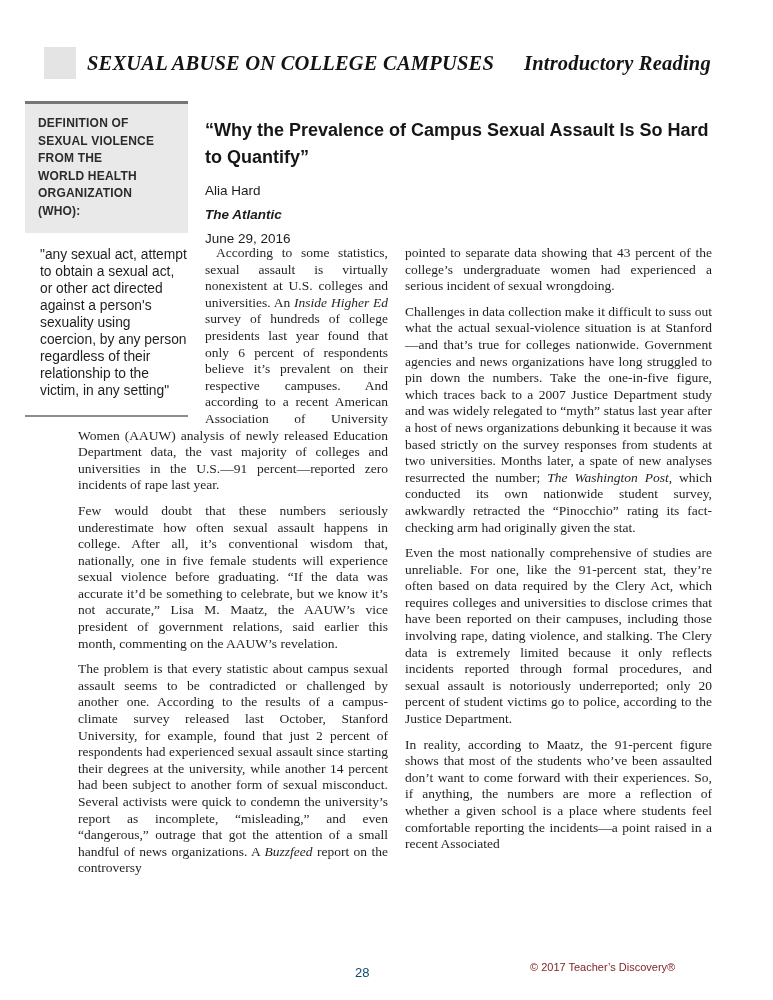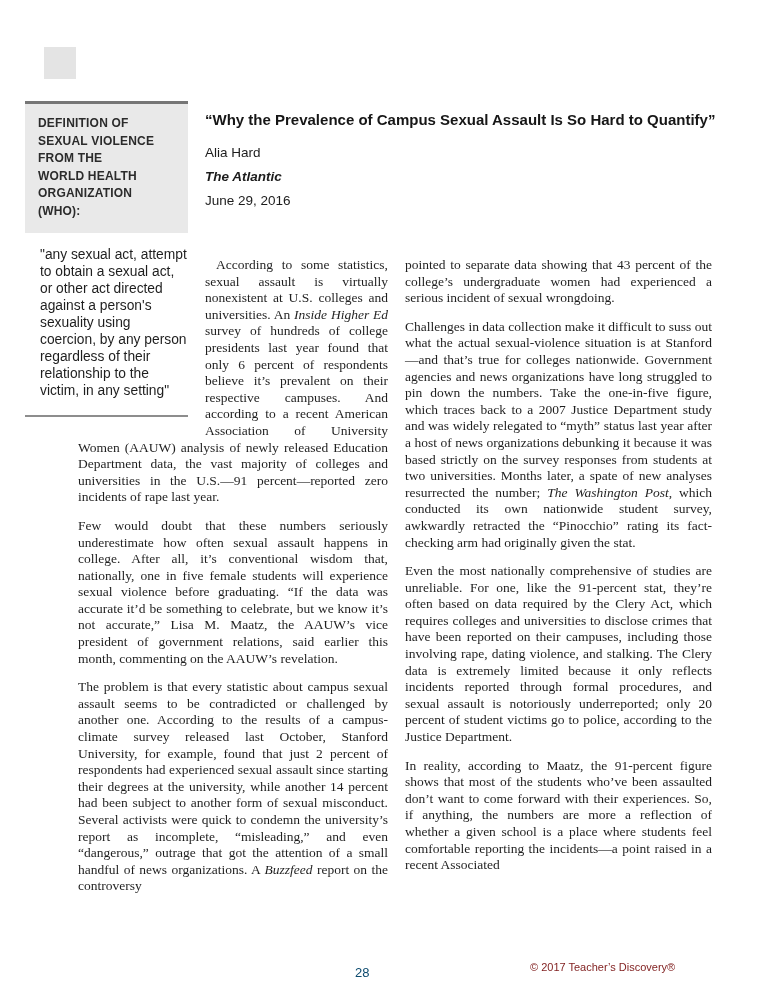--- a/index.html
+++ b/index.html
@@ -62,41 +62,41 @@
   .sidebar-rule-bottom { height: 2px; background: #8d8d8d; margin-top: 2px; }
 
   
   .title-block {
     position: absolute;
     left: 205px; top: 102px;
     width: 520px;
     font-family: "Liberation Sans", sans-serif;
   }
   .article-title {
-    font-size: 15px;
+    font-size: 18px;
     line-height: 27px;
     font-weight: bold;
     color: #161616;
-    margin: 4px 0 12px 0;
+    margin: 15px 0 12px 0;
   }
   .byline { font-size: 13.5px; line-height: 16px; color: #1c1c1c; margin: 0 0 8px 0; }
   .publication { font-style: italic; font-weight: 600; }
 
   
   .col {
     position: absolute;
     top: 245px;
     font-size: 13.5px;
     line-height: 16.6px;
     text-align: justify;
     color: #1f1f1f;
   }
   .col-left  { left: 78px;  width: 310px; }
   .col-right { left: 405px; width: 307px; }
-  .col p { margin: 12px 0 9px 0; }
+  .col p { margin: 0 0 9px 0; }
   .sidebar-wrap-spacer {
     float: left;
     width: 127px;
     height: 182px;
   }
   .first-indent { text-indent: 11px; }
   .ital { font-style: italic; }
 
   
   .footer {
@@ -120,20 +120,23 @@
     position: absolute; left: 530px; top: 0;
     color: #7f1d1d; font-size: 11px;
   }
 </style>
 </head>
 <body>
 
 <div class="page">
 
   <div class="header-square"></div>
+  <div class="header-title">
+    <span>SEXUAL ABUSE ON COLLEGE CAMPUSES</span><span class="reading-label">Introductory Reading</span>
+  </div>
 
   <div class="sidebar">
     <div class="sidebar-rule-top"></div>
     <div class="sidebar-box">
       <div class="sidebar-heading">
         <div>DEFINITION OF</div>
         <div>SEXUAL VIOLENCE</div>
         <div>FROM THE</div>
         <div>WORLD HEALTH</div>
         <div>ORGANIZATION</div>

